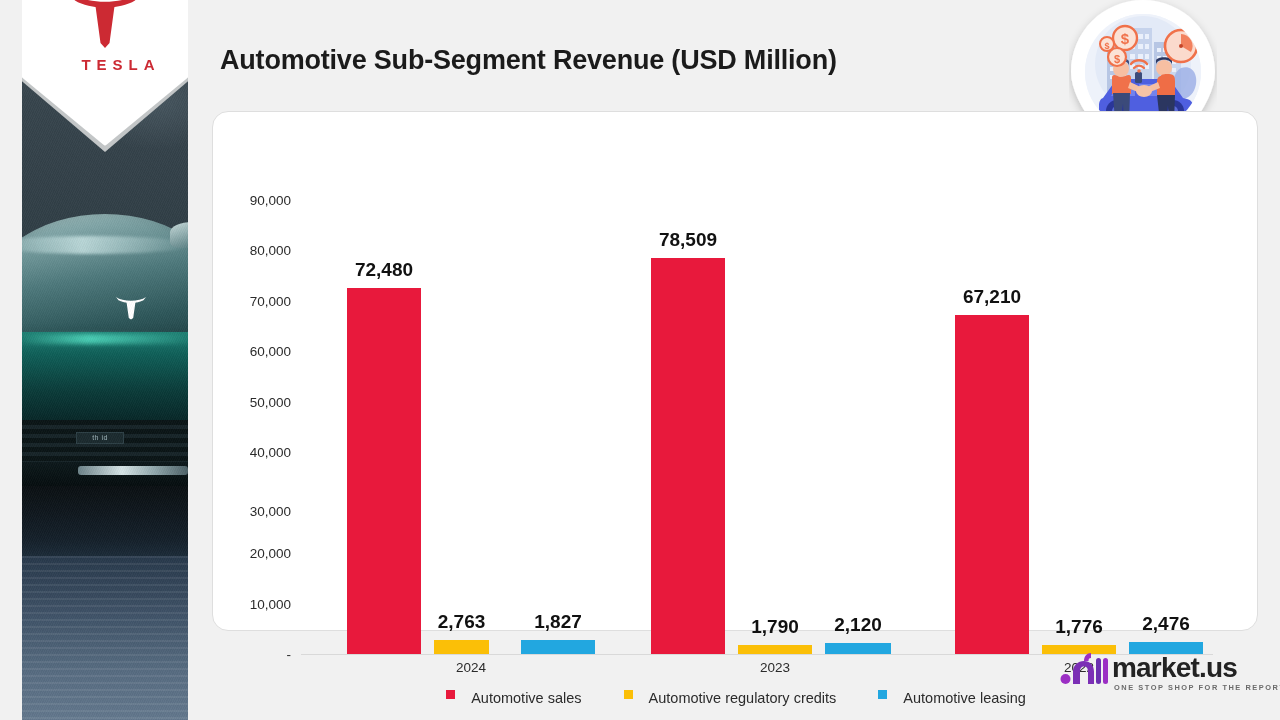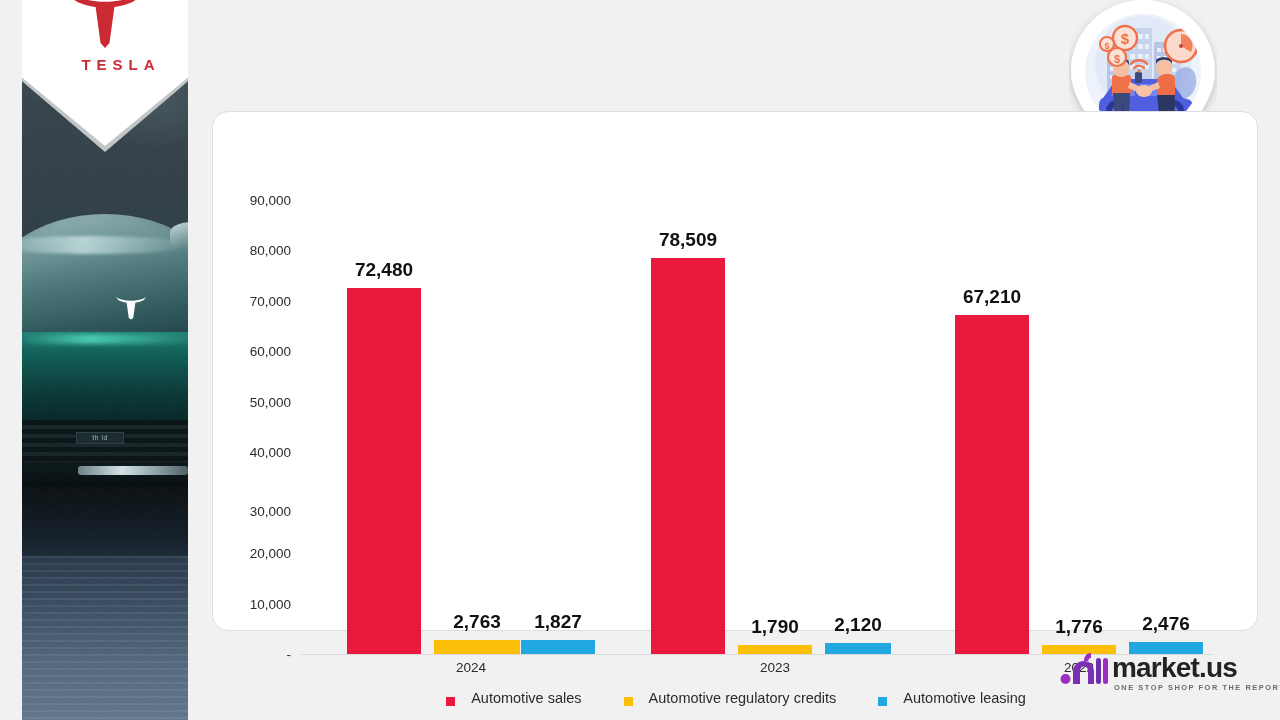--- a/index.html
+++ b/index.html
@@ -171,21 +171,21 @@
     font-size: 13.5px; color: #2b2b2b;
     font-family: "Liberation Sans", sans-serif;
   }
 
   
   #legend {
     position: absolute; left: 0; top: 578px;
     width: 1046px;
     display: flex; justify-content: center; align-items: center; gap: 42px;
   }
-  .legend-item { display: flex; align-items: flex-end; gap: 16px; }
+  .legend-item { display: flex; align-items: flex-start; gap: 16px; }
   .legend-swatch { width: 9px; height: 9px; display: block; }
   .legend-text {
     font-size: 14.5px; color: #2b2b2b;
     font-family: "Liberation Sans", sans-serif;
   }
 
   
   #pin-badge { position: absolute; left: 1069px; top: -2px; width: 148px; height: 196px; }
 
   
@@ -233,20 +233,21 @@
     <div id="tesla-chevron-shadow"></div>
     <div id="tesla-chevron">
       <svg id="tesla-mark" viewBox="0 0 80 64">
         <path d="M3 6 C22 19, 58 19, 77 6 L70 14.5 C55 24, 25 24, 10 14.5 Z" fill="#cc2a33"></path>
         <path d="M30 16.5 C34 18.5, 46 18.5, 50 16.5 L44.5 57 L40 62 L35.5 57 Z" fill="#cc2a33"></path>
       </svg>
       <div id="tesla-word">TESLA</div>
     </div>
   </div>
 
+  <div id="page-title">Automotive Sub-Segment Revenue (USD Million)</div>
 
   <svg id="pin-badge" viewBox="0 0 148 196">
     <defs>
       <clipPath id="pinClip">
           <circle cx="74" cy="74" r="58"></circle>
         </clipPath>
       <filter id="pinShadow" x="-30%" y="-20%" width="170%" height="150%">
         <feDropShadow dx="0" dy="3" stdDeviation="4" flood-color="#000" flood-opacity="0.22"></feDropShadow>
       </filter>
     </defs>
@@ -350,21 +351,21 @@
           <div class="axis-label" style="top: 367px;">30,000</div>
           <div class="axis-label" style="top: 409.111px;">20,000</div>
           <div class="axis-label" style="top: 459.556px;">10,000</div>
           <div class="axis-label" style="top: 510px;">-</div>
         </div>
       <div id="baseline"></div>
       <div id="bars">
           <div class="bar" style="left: 46px; width: 74px; height: 365.621px; background: rgb(232, 25, 60);">
             <span class="bar-value">72,480</span>
           </div>
-          <div class="bar" style="left: 133px; width: 86px; height: 13.9378px; background: rgb(251, 191, 7);">
+          <div class="bar" style="left: 133px; width: 55px; height: 13.9378px; background: rgb(251, 191, 7);">
             <span class="bar-value">2,763</span>
           </div>
           <div class="bar" style="left: 220px; width: 74px; height: 14px; background: rgb(34, 167, 224);">
             <span class="bar-value">1,827</span>
           </div>
           <div class="bar" style="left: 350px; width: 74px; height: 396.034px; background: rgb(232, 25, 60);">
             <span class="bar-value">78,509</span>
           </div>
           <div class="bar" style="left: 437px; width: 74px; height: 9.02956px; background: rgb(251, 191, 7);">
             <span class="bar-value">1,790</span>

